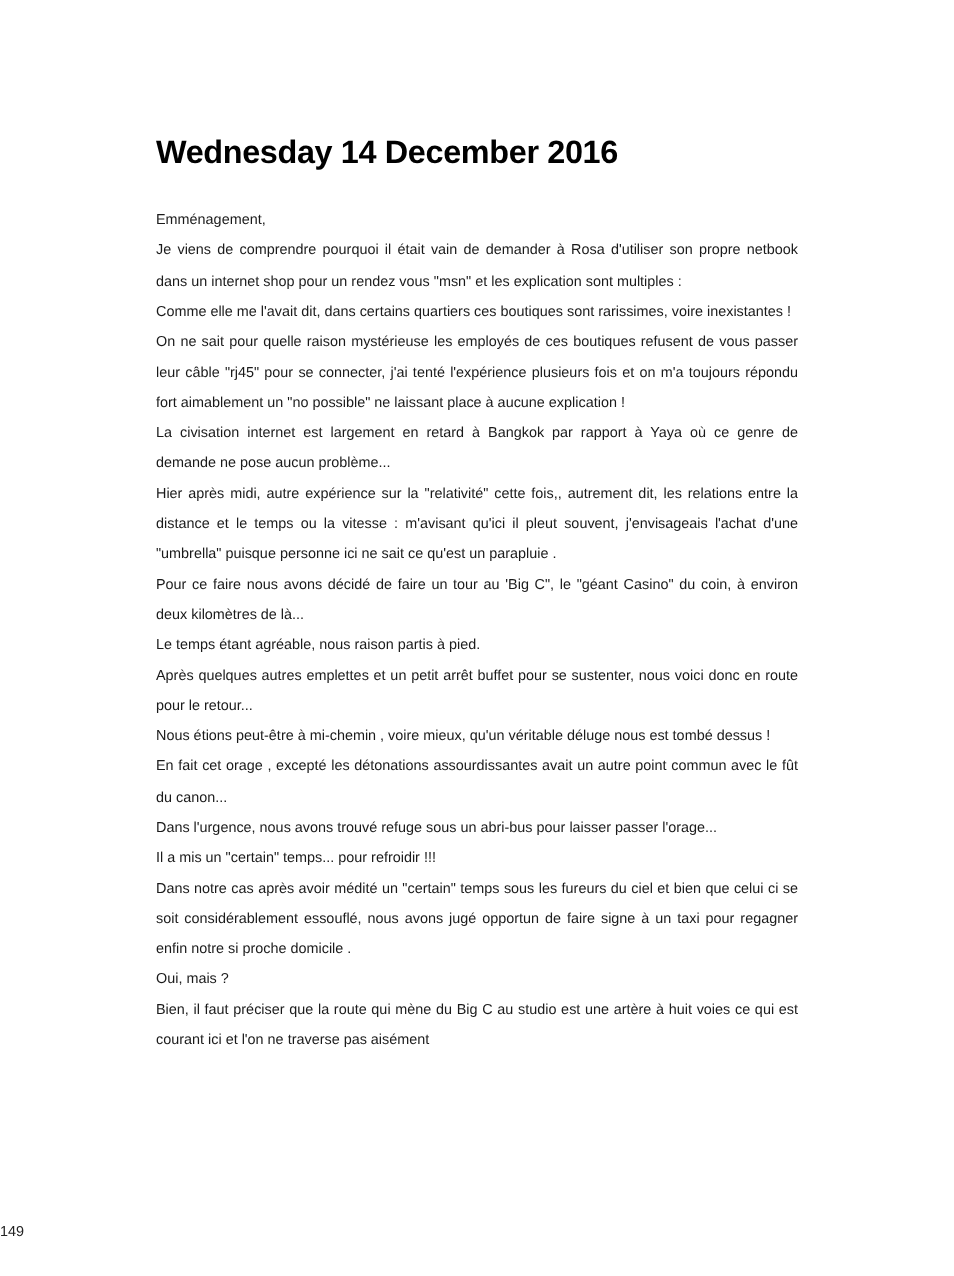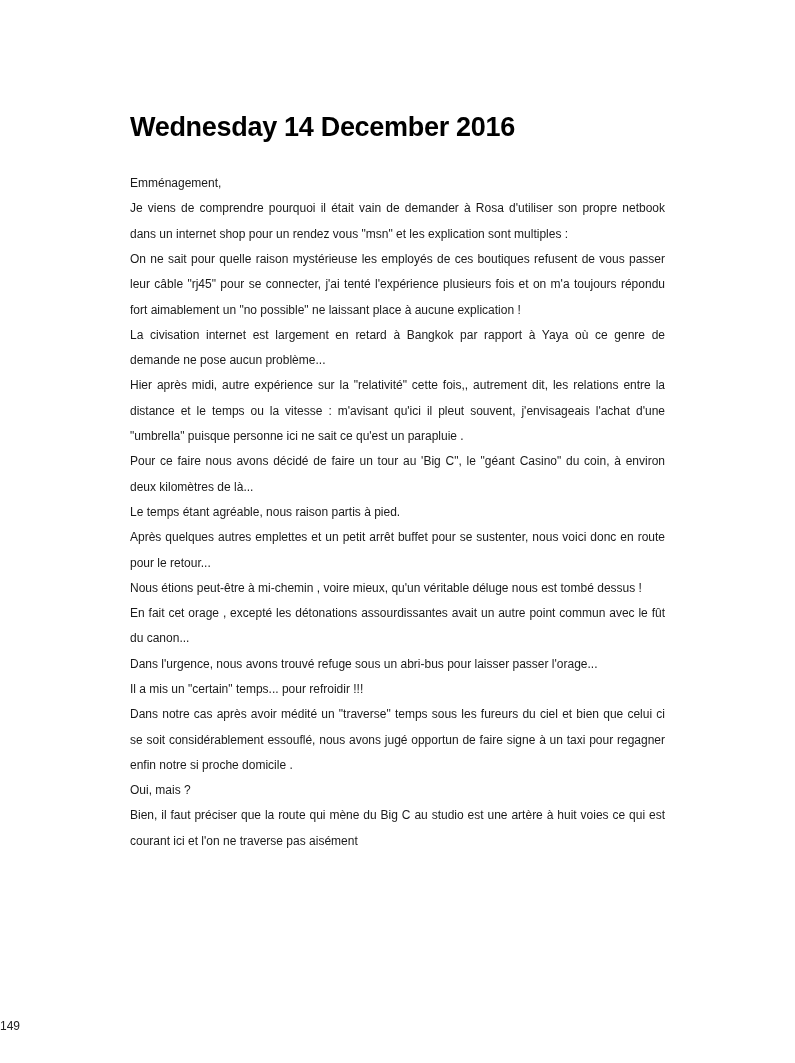--- a/index.html
+++ b/index.html
@@ -63,29 +63,30 @@
 </style>
 </head>
 <body>
 
 <div class="page">
   <div class="content">
     <h1 class="doc-title">Wednesday 14 December 2016</h1>
     <div class="body-text">
       <p class="para">Emménagement,</p>
       <p class="para">Je viens de comprendre pourquoi il était vain de demander à Rosa d'utiliser son propre netbook dans un internet shop pour un rendez vous "msn" et les explication sont multiples :</p>
+      <p class="para">Comme elle me l'avait dit, dans certains quartiers ces boutiques sont rarissimes, voire inexistantes !</p>
       <p class="para">On ne sait pour quelle raison mystérieuse les employés de ces boutiques refusent de vous passer leur câble "rj45" pour se connecter, j'ai tenté l'expérience plusieurs fois et on m'a toujours répondu fort aimablement un "no possible" ne laissant place à aucune explication !</p>
       <p class="para">La civisation internet est largement en retard à Bangkok par rapport à Yaya où ce genre de demande ne pose aucun problème...</p>
       <p class="para">Hier après midi, autre expérience sur la "relativité" cette fois,, autrement dit, les relations entre la distance et le temps ou la vitesse : m'avisant qu'ici il pleut souvent, j'envisageais l'achat d'une "umbrella" puisque personne ici ne sait ce qu'est un parapluie .</p>
       <p class="para">Pour ce faire nous avons décidé de faire un tour au 'Big C", le "géant Casino" du coin, à environ deux kilomètres de là...</p>
       <p class="para">Le temps étant agréable, nous raison partis à pied.</p>
       <p class="para">Après quelques autres emplettes et un petit arrêt buffet pour se sustenter, nous voici donc en route pour le retour...</p>
       <p class="para">Nous étions peut-être à mi-chemin , voire mieux, qu'un véritable déluge nous est tombé dessus !</p>
       <p class="para">En fait cet orage , excepté les détonations assourdissantes avait un autre point commun avec le fût du canon...</p>
       <p class="para">Dans l'urgence, nous avons trouvé refuge sous un abri-bus pour laisser passer l'orage...</p>
       <p class="para">Il a mis un "certain" temps... pour refroidir !!!</p>
-      <p class="para">Dans notre cas après avoir médité un "traverse" temps sous les fureurs du ciel et bien que celui ci se soit considérablement essouflé, nous avons jugé opportun de faire signe à un taxi pour regagner enfin notre si proche domicile .</p>
+      <p class="para">Dans notre cas après avoir médité un "certain" temps sous les fureurs du ciel et bien que celui ci se soit considérablement essouflé, nous avons jugé opportun de faire signe à un taxi pour regagner enfin notre si proche domicile .</p>
       <p class="para">Oui, mais ?</p>
       <p class="para">Bien, il faut préciser que la route qui mène du Big C au studio est une artère à huit voies ce qui est courant ici et l'on ne traverse pas aisément</p>
     </div>
   </div>
   <div class="page-number">149</div>
 </div>
 
 </body></html>

